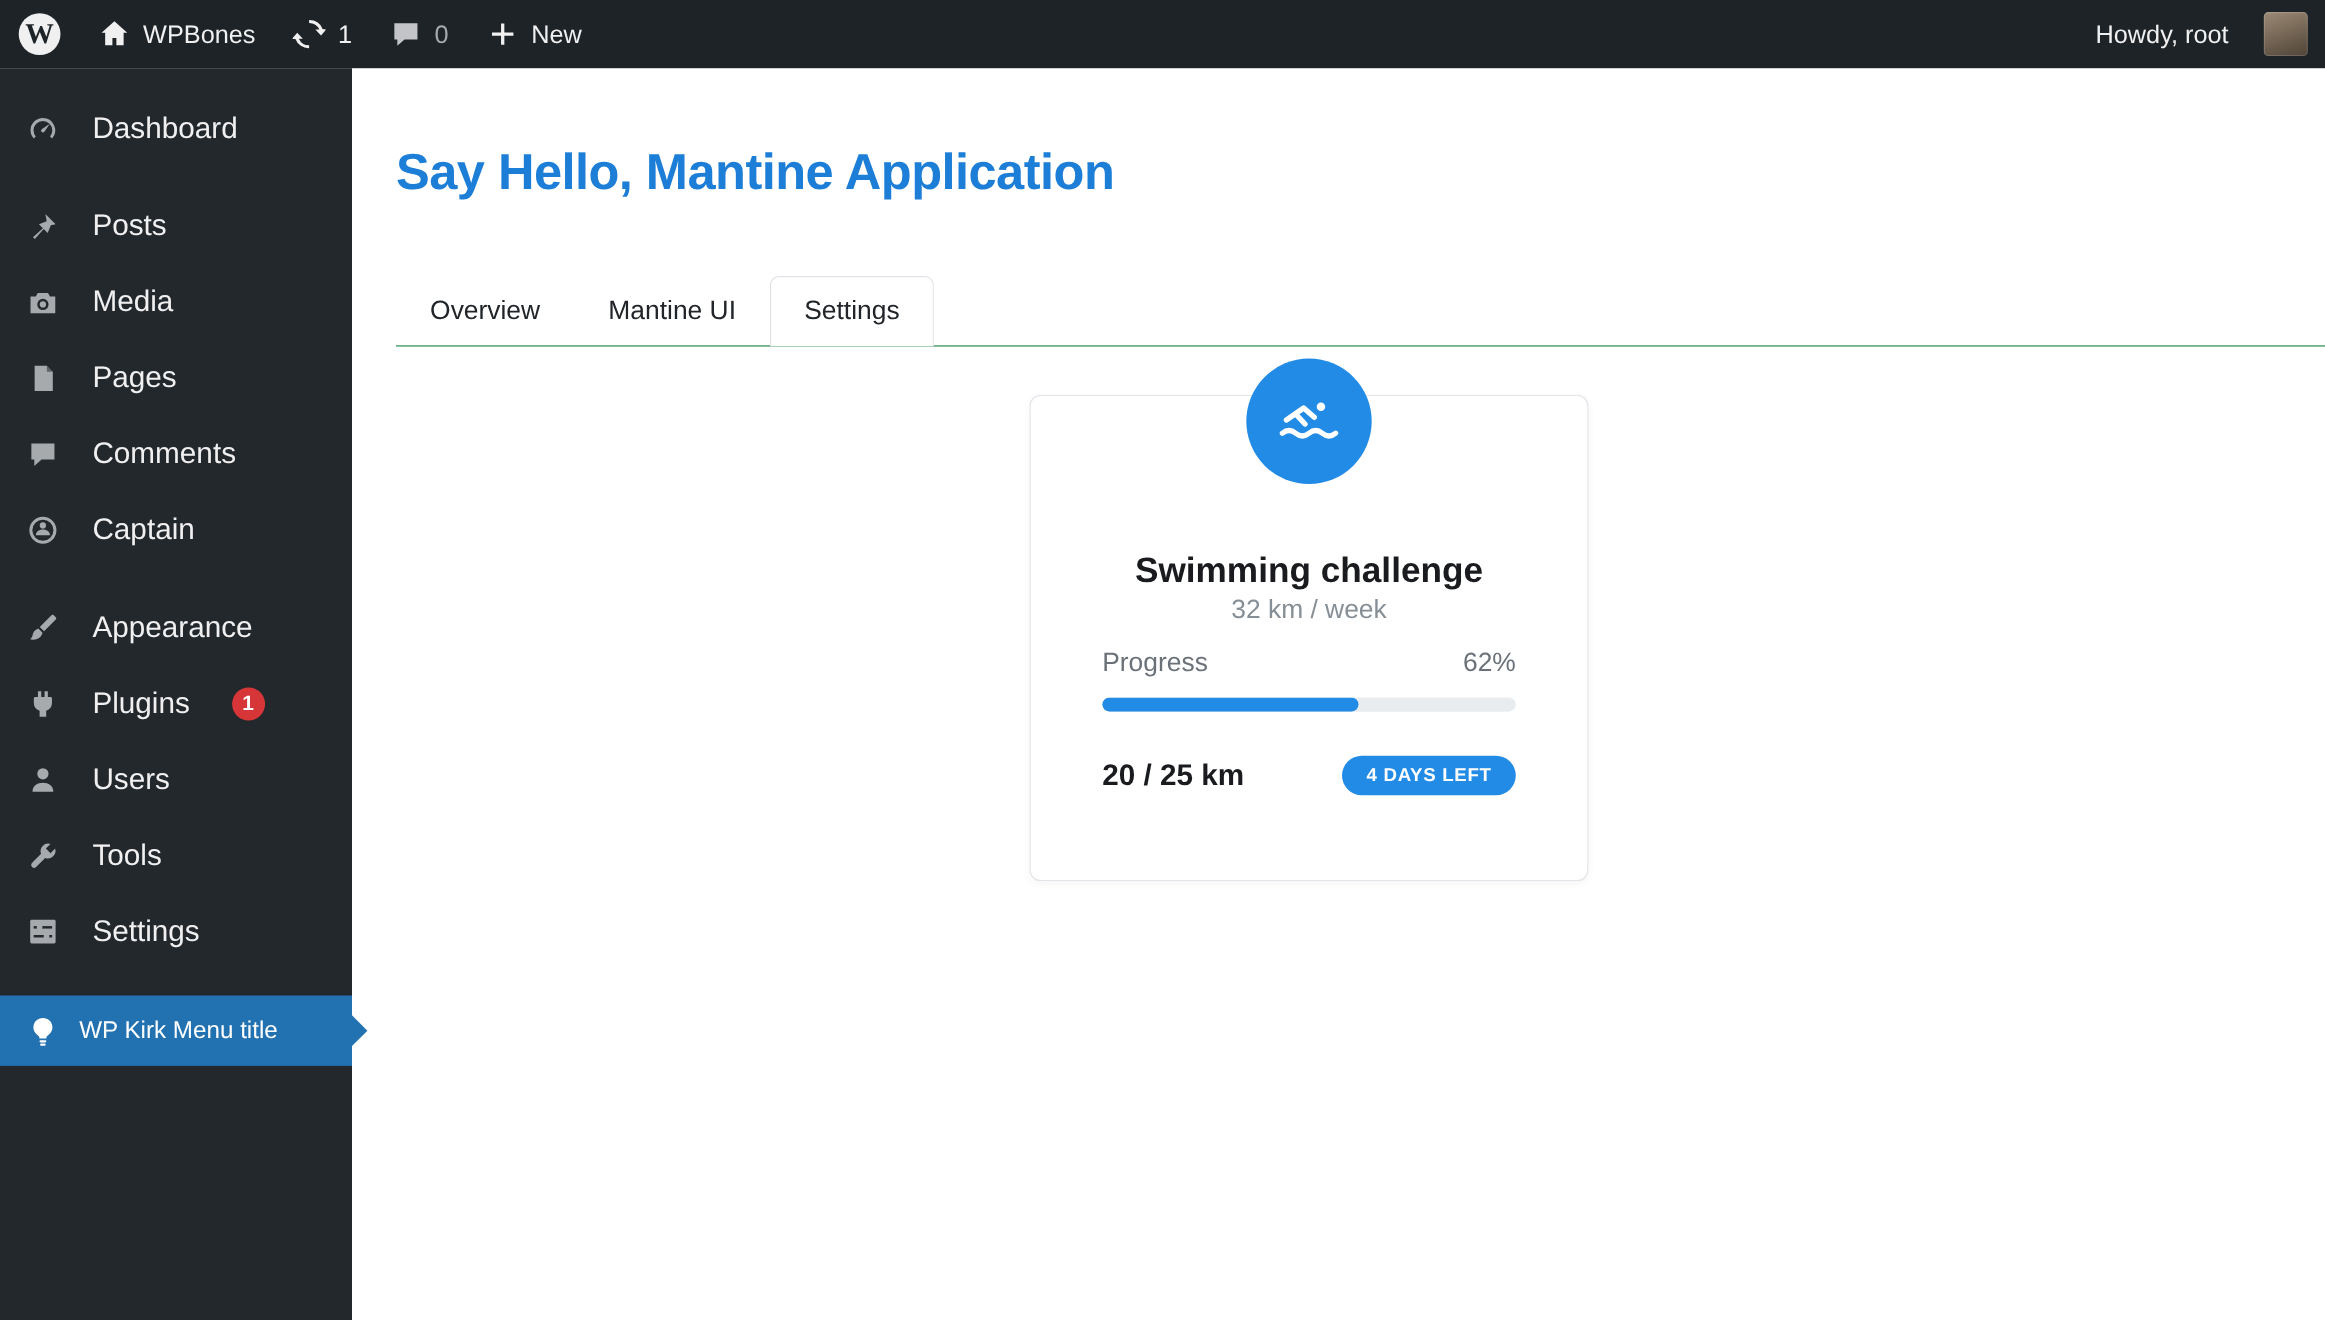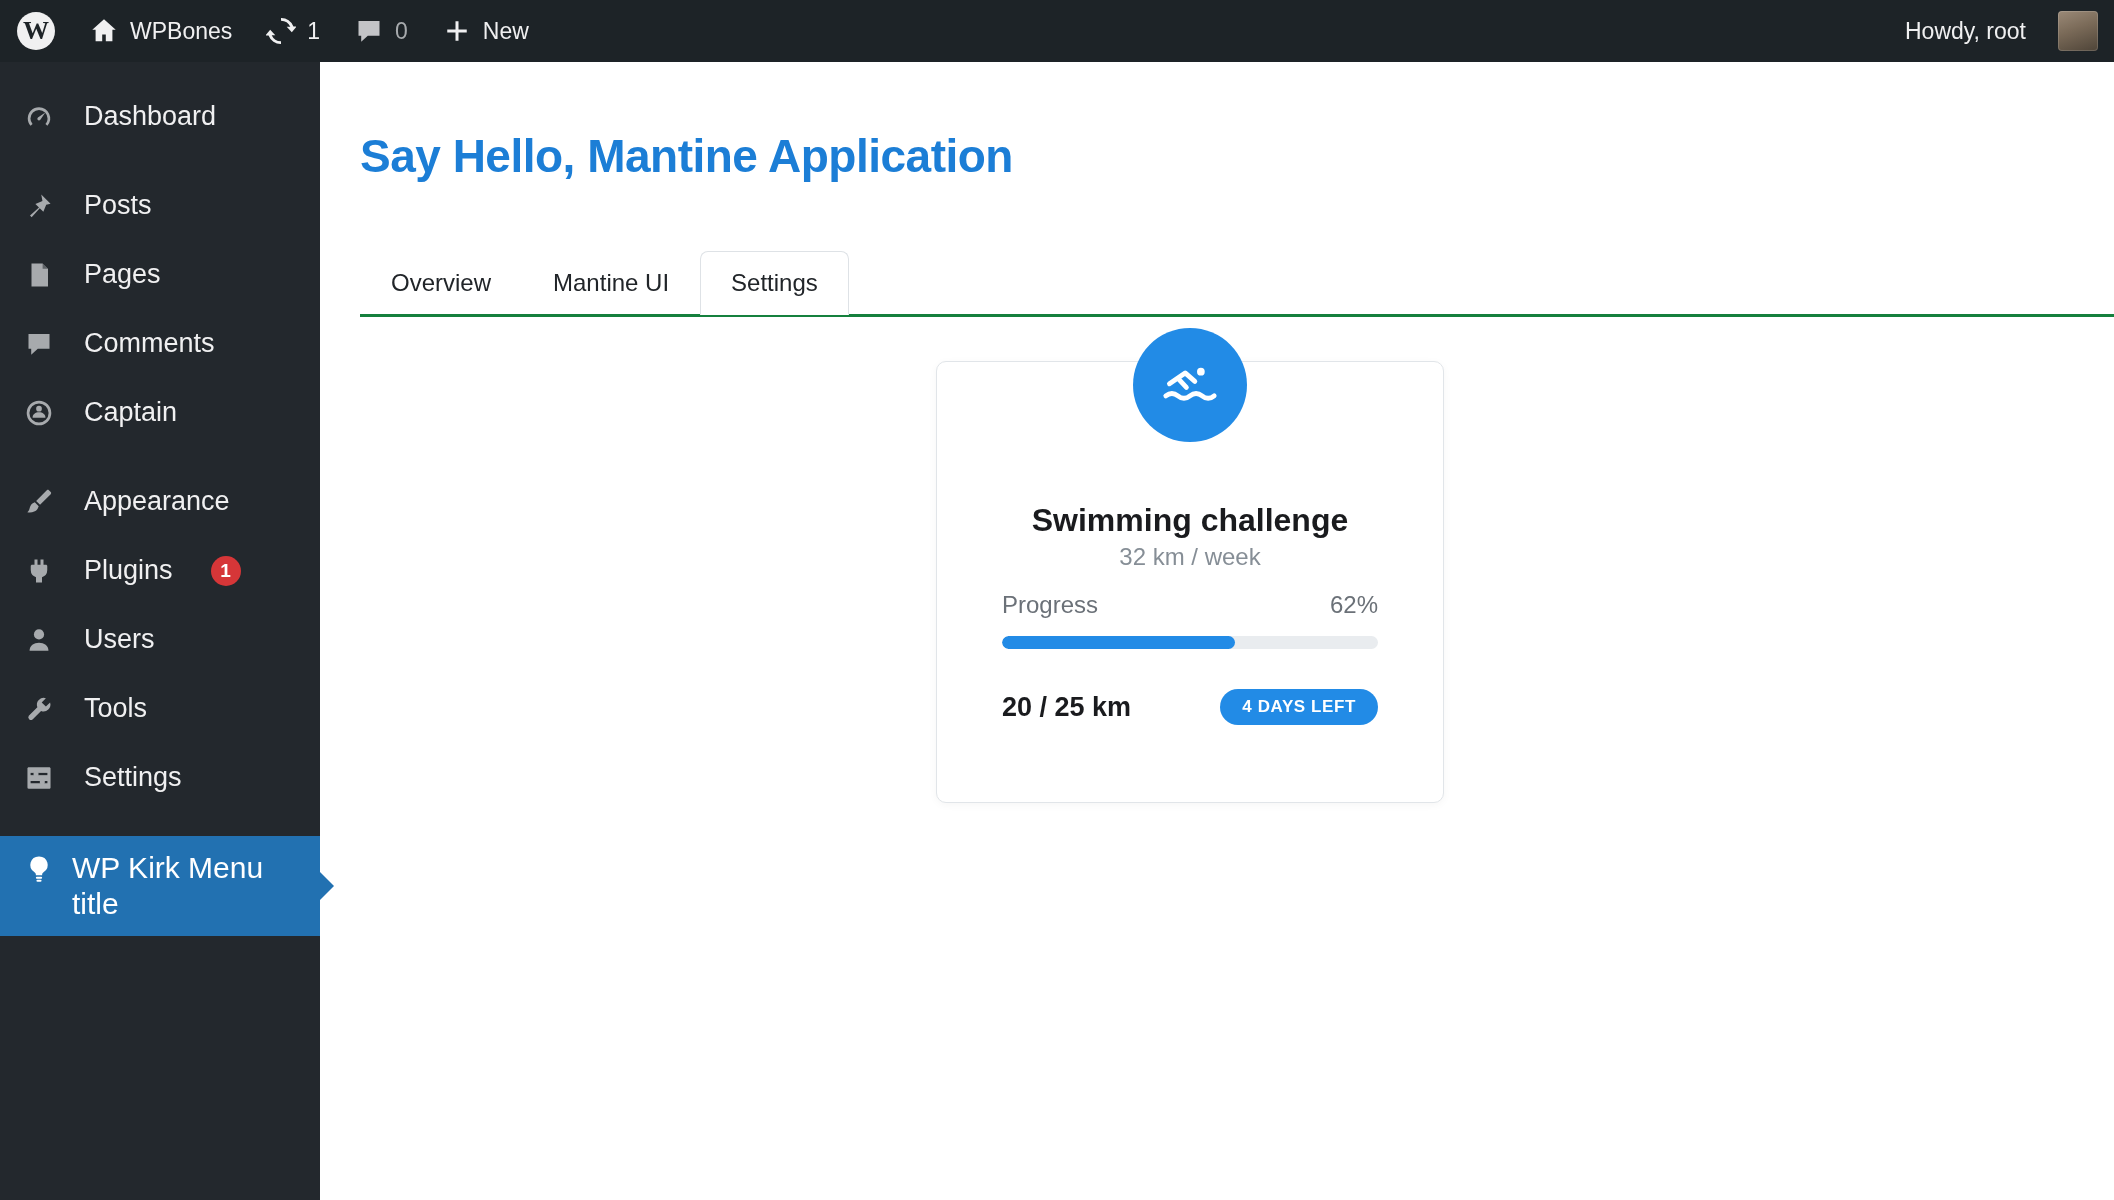--- a/index.html
+++ b/index.html
@@ -47,21 +47,21 @@
   .mi { width:30px; height:30px; flex:0 0 30px; color:#a7aaad; display:grid; place-items:center; }
   .mi svg { width:30px; height:30px; fill:currentColor; }
   .menu-sep { height:20px; }
   .badge-red {
     background:#d63638; color:#fff; border-radius:15px; min-width:30px; height:30px;
     display:grid; place-items:center; font-size:19px; font-weight:700; padding:0 5px; margin-left:8px;
   }
   .active-menu {
     background:#2271b1; color:#fff; position:relative;
     display:flex; gap:18px; align-items:flex-start;
-    padding:14px 20px 14px 24px; font-size:30px; line-height:36px; cursor:pointer;
+    padding:14px 20px 14px 24px; font-size:22px; line-height:36px; cursor:pointer;
   }
   .active-menu .mi { color:#fff; margin-top:4px; }
   .active-menu::after {
     content:""; position:absolute; right:-14px; top:50%; margin-top:-14px;
     border-top:14px solid transparent; border-bottom:14px solid transparent;
     border-left:14px solid #2271b1;
   }
   .submenu { background:#1b2126; flex:1; padding-top:14px; }
   .submenu-item {
     height:56px; display:flex; align-items:center; padding-left:26px;
@@ -71,21 +71,21 @@
 
   
   .content {
     position:absolute; left:320px; top:62px; right:0; bottom:0;
     background:#fff; padding:66px 0 0 40px; z-index:1;
   }
   .page-title {
     margin:0; font-size:46px; line-height:56px; font-weight:700;
     color:#1c7ed6; letter-spacing:-0.5px;
   }
-  .tabs { display:flex; margin-top:67px; border-bottom:3px solid #15803d; }
+  .tabs { display:flex; margin-top:67px; border-bottom:1px solid #15803d; }
   .tab {
     height:64px; padding:0 30px; display:flex; align-items:center;
     font-size:24px; color:#212529; cursor:pointer; margin-bottom:-1px;
     border:1px solid transparent; border-radius:8px 8px 0 0; background:transparent;
   }
   .tab.active { background:#fff; border-color:#dee2e6; border-bottom-color:#fff; }
 
   
   .card {
     position:relative; width:508px; height:442px; margin:44px 0 0 576px;
@@ -181,20 +181,30 @@
 
     <div class="menu-item">
       <span class="mi">
         <svg viewBox="0 0 20 20">
             <path d="M11.5 2.3l6.2 6.2-2.9.7-1.9 4.7-2.4-2.4-5.4 6-1.1-1.1 6-5.4-2.4-2.4 4.7-1.9z"></path>
           </svg>
       </span>
       <span>Posts</span>
     </div>
 
+    <div class="menu-item">
+      <span class="mi">
+        <svg viewBox="0 0 20 20">
+          <path d="M2.5 6.3h3.2l1.2-2h6.2l1.2 2h3.2v10.2H2.5z"></path>
+          <circle cx="10" cy="11.2" r="3.4" fill="#23282d"></circle>
+          <circle cx="10" cy="11.2" r="1.9"></circle>
+        </svg>
+      </span>
+      <span>Media</span>
+    </div>
 
     <div class="menu-item">
       <span class="mi">
         <svg viewBox="0 0 20 20">
           <path d="M5 2.3h7.4l3.6 3.6v11.8H5z"></path>
           <path d="M12.4 2.3v3.6H16z" fill="#23282d" opacity=".55"></path>
         </svg>
       </span>
       <span>Pages</span>
     </div>

